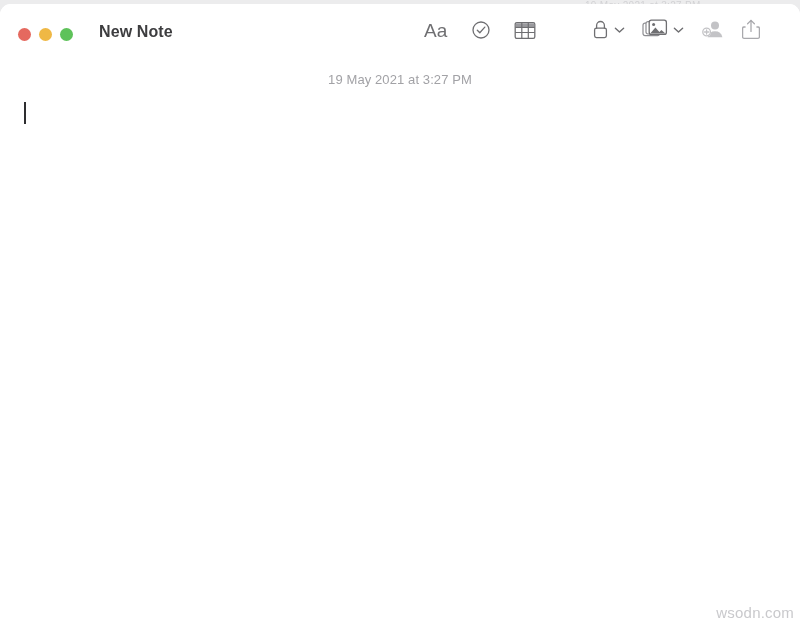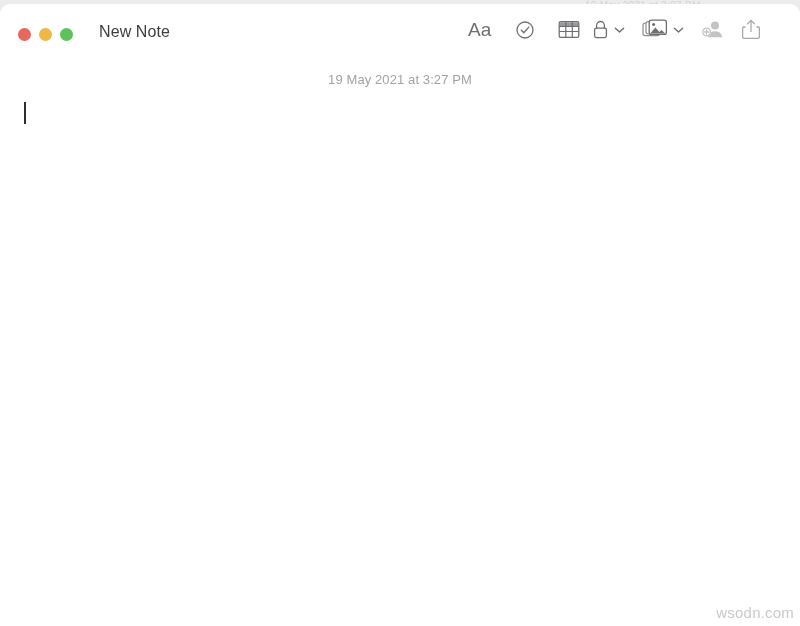--- a/index.html
+++ b/index.html
@@ -70,35 +70,34 @@
   .tl-close { background: #e5695f; }
   .tl-min   { background: #efb845; }
   .tl-max   { background: #5fc койкой; }
   .tl-max   { background: #5ec25a; }
 
   .window-title {
     position: absolute;
     left: 99px;
     top: 19px;
     font-size: 16px;
-    font-weight: normal;
+    font-weight: bold;
     color: #3d3d3f;
     letter-spacing: 0.1px;
     white-space: nowrap;
   }
 
   
   .toolbar-center {
     position: absolute;
     left: 424px;
     top: 16px;
     display: flex;
-    align-items: flex-start;
+    align-items: center;
     gap: 23px;
-    margin-left: 44px;
   }
   .toolbar-right {
     position: absolute;
     left: 592px;
     top: 15px;
     display: flex;
     align-items: center;
     gap: 17px;
   }
 

